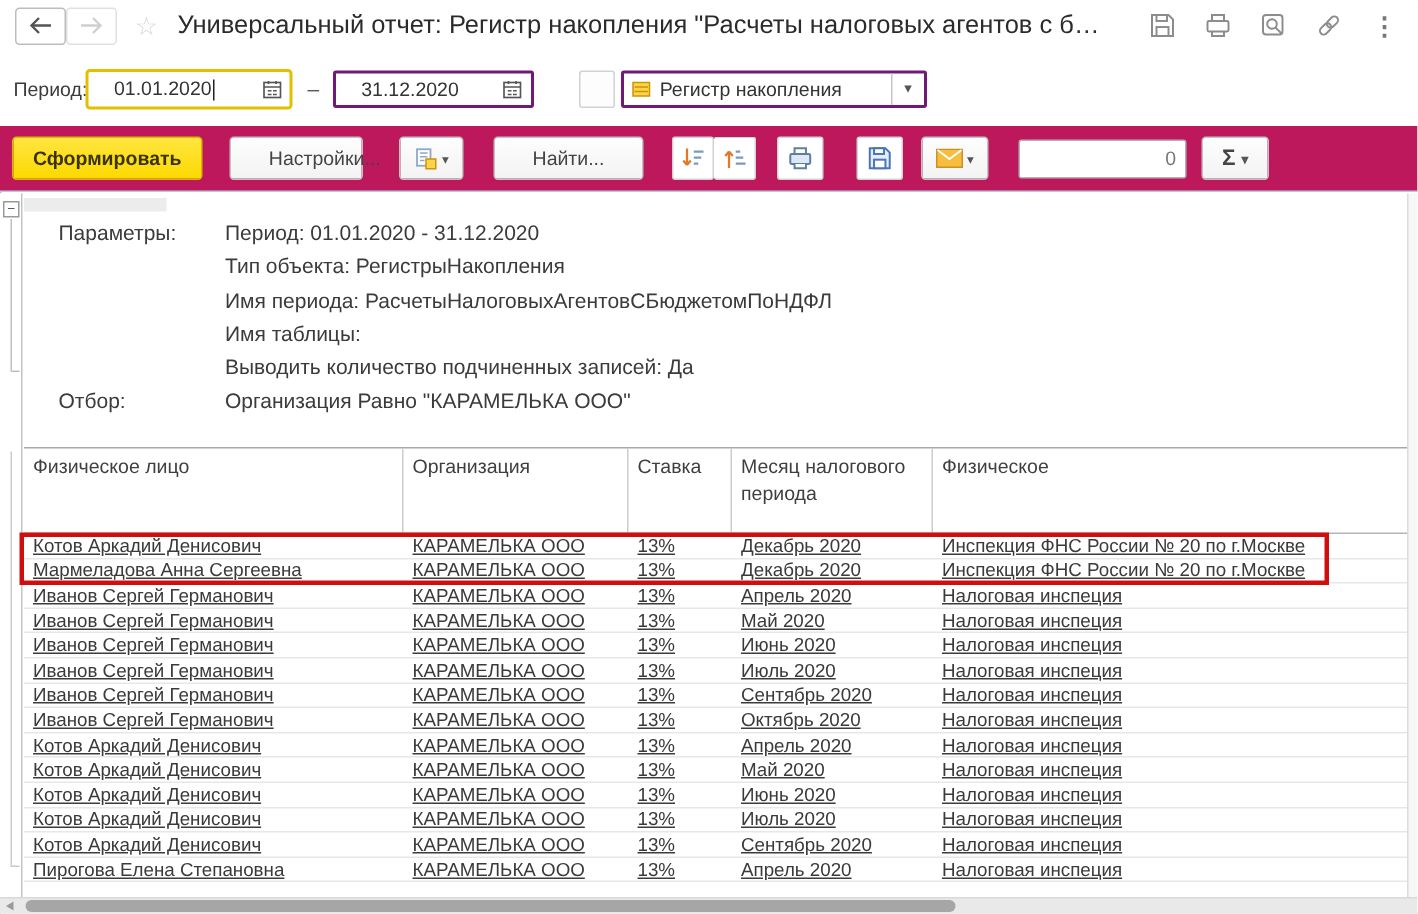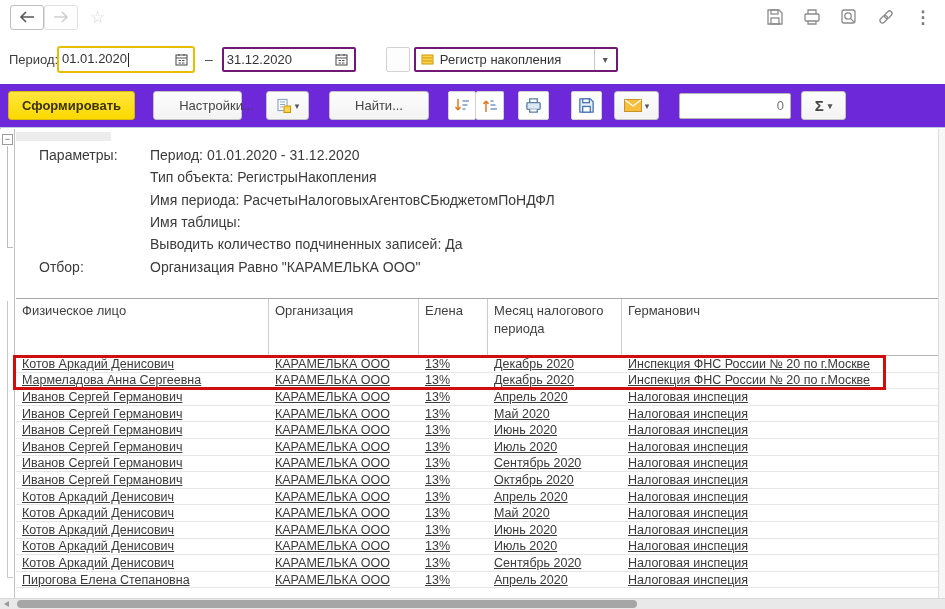--- a/index.html
+++ b/index.html
@@ -20,33 +20,33 @@
   .title { margin-left:13px; font-size:17px; color:#2b2b2b; white-space:nowrap; overflow:hidden; }
   .tb-actions { margin-left:auto; display:flex; align-items:center; gap:13px; padding-right:10px; }
   .tb-icon { width:24px; height:24px; display:flex; align-items:center; justify-content:center; cursor:pointer; }
   .dots { font-size:17px; color:#787878; font-weight:bold; }
 
   
   .filterbar { position:absolute; top:34px; left:0; right:0; height:50px; display:flex; align-items:center; background:#fff; }
   .lbl { font-size:13px; color:#3c3c3c; }
   .period-lbl { margin-left:9px; width:48px; }
   .field { display:flex; align-items:center; background:#fff; border:2px solid #701a75; border-radius:2px; height:25px; font-size:13px; color:#333; }
-  .datefield { width:134px; justify-content:space-between; padding-left:3px; }
+  .datefield { width:134px; justify-content:space-between; padding-left:17px; }
   .datefield.focused { border:2px solid #e3bf00; border-radius:3px; width:138px; height:27px; }
   .caret { display:inline-block; width:1px; height:14px; background:#222; margin-left:1px; vertical-align:middle; }
   .calbtn { width:24px; height:100%; display:flex; align-items:center; justify-content:center; cursor:pointer; }
   .dash { margin:0 9px 0 10px; color:#555; font-size:14px; }
   .mini-btn { width:24px; height:25px; margin-left:30px; background:#fdfdfd; border:1px solid #d2d2d2; border-radius:2px; cursor:pointer; }
   .combo { margin-left:4px; width:204px; justify-content:flex-start; padding-left:5px; cursor:pointer; }
   .combo .txt { margin-left:6px; flex:1; }
   .combo .drop { width:22px; align-self:stretch; border-left:1px solid #c6c6c6; display:flex; align-items:center; justify-content:center; color:#555; font-size:10px; }
   .namefield { margin-left:14px; flex:1; margin-right:2px; padding-left:6px; white-space:nowrap; overflow:hidden; }
 
   
-  .toolbar { position:absolute; top:84px; left:0; right:0; height:44px; display:flex; align-items:center; background:#6d28d9; border-bottom:1px solid #b9c8da; }
+  .toolbar { position:absolute; top:84px; left:0; right:0; height:44px; display:flex; align-items:center; background:#be185d; border-bottom:1px solid #b9c8da; }
   .btn { height:29px; display:inline-flex; align-items:center; justify-content:center; font-size:13px; color:#444; background:linear-gradient(#fdfdfd,#f3f3f3); border:1px solid #c2c2c2; border-radius:3px; cursor:pointer; padding:0 10px; }
   .btn-generate { margin-left:8px; width:127px; background:linear-gradient(#ffe540,#fcd900); border:1px solid #d9b900; color:#3a3300; font-weight:bold; }
   .btn-settings { margin-left:18px; width:89px;padding-left:48px; }
   .btn-variants { margin-left:24px; width:43px; gap:3px; }
   .btn-find { margin-left:20px; width:100px; }
   .sortgroup { margin-left:19px; display:flex; }
   .icon-btn { width:28px; height:29px; display:inline-flex; align-items:center; justify-content:center; background:#fff; border:1px solid #d2d2d2; border-radius:2px; cursor:pointer; }
   .sortgroup .icon-btn + .icon-btn { border-left:none; }
   .btn-print { margin-left:14px; width:31px; }
   .btn-save { margin-left:22px; width:31px; }
@@ -100,20 +100,21 @@
       </span>
     </div>
     <div class="navbtn fwd">
       <span>
         <svg width="16" height="12" viewBox="0 0 16 12">
             <path d="M9 1 L14 6 L9 11 M14 6 H1" stroke="#cfcfcf" stroke-width="1.6" fill="none"></path>
           </svg>
       </span>
     </div>
     <span class="star">☆</span>
+    <div class="title">Универсальный отчет: Регистр накопления "Расчеты налоговых агентов с б…</div>
     <div class="tb-actions">
       <span class="tb-icon">
         <svg width="20" height="20" viewBox="0 0 20 20" fill="none" stroke="#8c8c8c" stroke-width="1.3">
           <path d="M3 3 H14 L17 6 V17 H3 Z"></path>
             <rect x="6" y="3" width="7" height="4"></rect>
             <rect x="6" y="11" width="8" height="6"></rect>
         </svg>
       </span>
       <span class="tb-icon">
         <svg width="20" height="20" viewBox="0 0 20 20" fill="none" stroke="#8c8c8c" stroke-width="1.3">
@@ -272,23 +273,23 @@
   <div class="param-row">
     <div class="param-label">Отбор:</div>
     <div class="param-value">Организация Равно "КАРАМЕЛЬКА ООО"</div>
   </div>
 </div>
 
     <div class="rtable">
       <div class="rhead">
         <div class="hcell">Физическое лицо</div>
         <div class="hcell">Организация</div>
-        <div class="hcell">Елена</div>
+        <div class="hcell">Ставка</div>
         <div class="hcell">Месяц налогового периода</div>
-        <div class="hcell">Германович</div>
+        <div class="hcell">Физическое</div>
       </div>
       <div class="rbody">
   <div class="trow">
     <div class="tcell">Котов Аркадий Денисович</div>
     <div class="tcell">КАРАМЕЛЬКА ООО</div>
     <div class="tcell">13%</div>
     <div class="tcell">Декабрь 2020</div>
     <div class="tcell">Инспекция ФНС России № 20 по г.Москве</div>
   </div>
 

